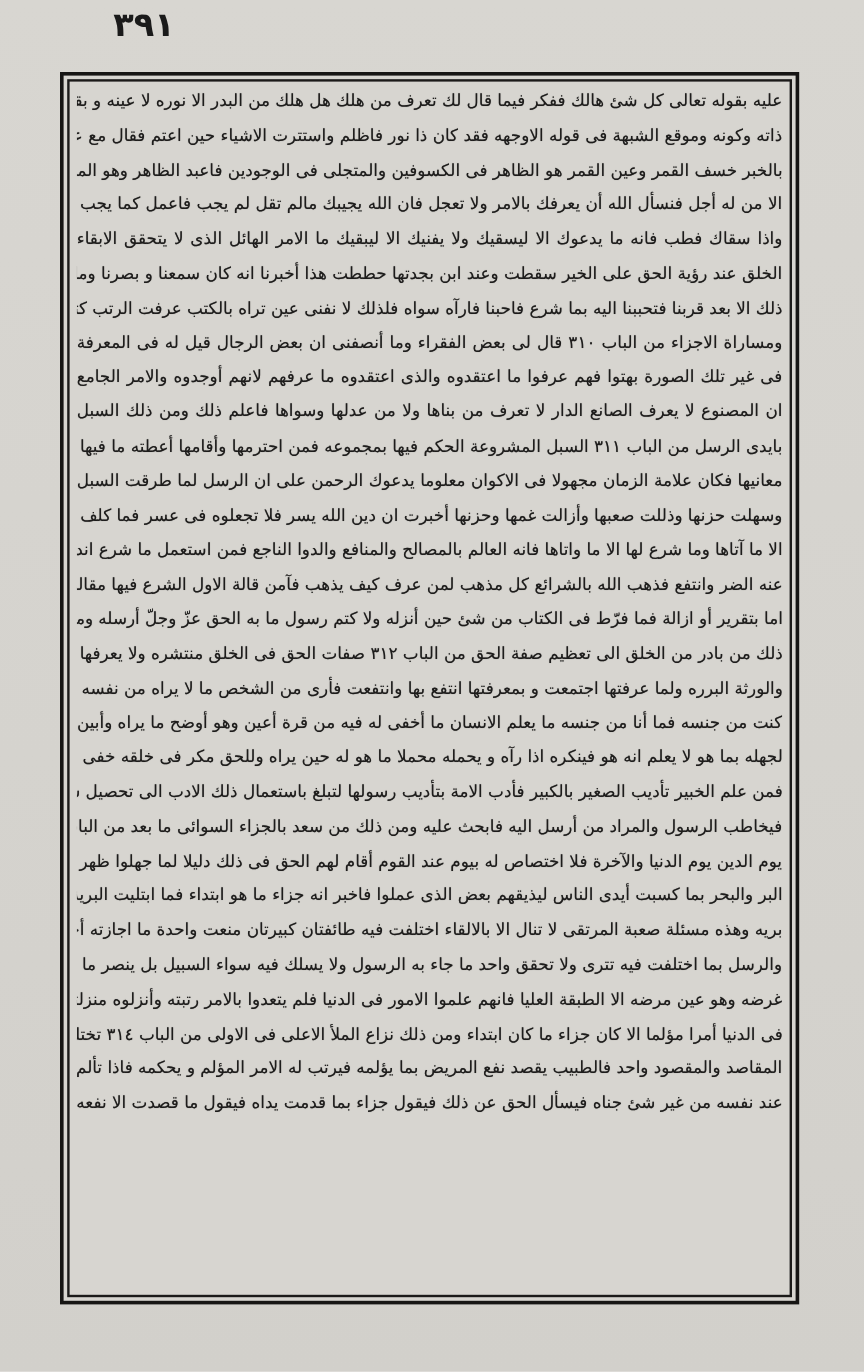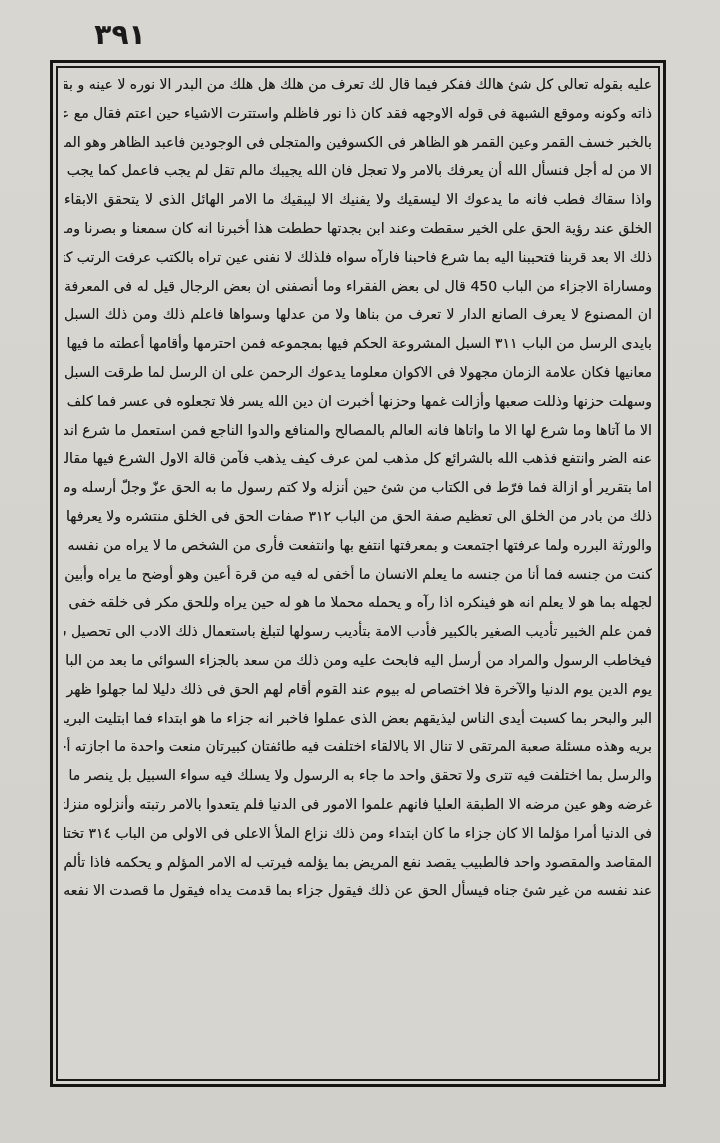--- a/index.html
+++ b/index.html
@@ -9,21 +9,21 @@
   body {
     width: 720px;
     height: 1143px;
     position: relative;
     overflow: hidden;
     background: linear-gradient(180deg, #d8d6d1 0%, #d5d3ce 55%, #d2d0cb 100%);
     font-family: "DejaVu Sans", sans-serif;
   }
   .page-number {
     position: absolute;
-    top: 18px;
+    top: 4px;
     left: 90px;
     width: 60px;
     font-size: 28px;
     font-weight: bold;
     color: #1a1a1a;
     text-align: center;
     font-family: "DejaVu Sans", sans-serif;
   }
   .frame-outer {
     position: absolute;
@@ -74,21 +74,22 @@
 <div class="frame-outer">
   <div class="frame-inner">
     <div class="text-block">
         <div class="text-line">عليه بقوله تعالى كل شئ هالك ففكر فيما قال لك تعرف من هلك هل هلك من البدر الا نوره لا عينه و بقيت</div>
         <div class="text-line">ذاته وكونه وموقع الشبهة فى قوله الاوجهه فقد كان ذا نور فاظلم واستترت الاشياء حين اعتم فقال مع علمه</div>
         <div class="text-line">بالخبر خسف القمر وعين القمر هو الظاهر فى الكسوفين والمتجلى فى الوجودين فاعبد الظاهر وهو المظاهر</div>
         <div class="text-line">الا من له أجل فنسأل الله أن يعرفك بالامر ولا تعجل فان الله يجيبك مالم تقل لم يجب فاعمل كما يجب اذا دعاك فاجب</div>
         <div class="text-line">واذا سقاك فطب فانه ما يدعوك الا ليسقيك ولا يفنيك الا ليبقيك ما الامر الهائل الذى لا يتحقق الابقاء</div>
         <div class="text-line">الخلق عند رؤية الحق على الخير سقطت وعند ابن بجدتها حططت هذا أخبرنا انه كان سمعنا و بصرنا وما عرفنا</div>
         <div class="text-line">ذلك الا بعد قربنا فتحببنا اليه بما شرع فاحبنا فارآه سواه فلذلك لا نفنى عين تراه بالكتب عرفت الرتب كتاب</div>
-        <div class="text-line">ومساراة الاجزاء من الباب 450 قال لى بعض الفقراء وما أنصفنى ان بعض الرجال قيل له فى المعرفة</div>
+        <div class="text-line">ومساراة الاجزاء من الباب ٣١٠ قال لى بعض الفقراء وما أنصفنى ان بعض الرجال قيل له فى المعرفة</div>
+        <div class="text-line">فى غير تلك الصورة بهتوا فهم عرفوا ما اعتقدوه والذى اعتقدوه ما عرفهم لانهم أوجدوه والامر الجامع</div>
         <div class="text-line">ان المصنوع لا يعرف الصانع الدار لا تعرف من بناها ولا من عدلها وسواها فاعلم ذلك ومن ذلك السبل</div>
         <div class="text-line">بايدى الرسل من الباب ٣١١ السبل المشروعة الحكم فيها بمجموعه فمن احترمها وأقامها أعطته ما فيها واتحفته</div>
         <div class="text-line">معانيها فكان علامة الزمان مجهولا فى الاكوان معلوما يدعوك الرحمن على ان الرسل لما طرقت السبل</div>
         <div class="text-line">وسهلت حزنها وذللت صعبها وأزالت غمها وحزنها أخبرت ان دين الله يسر فلا تجعلوه فى عسر فما كلف الله نفسا</div>
         <div class="text-line">الا ما آتاها وما شرع لها الا ما واتاها فانه العالم بالمصالح والمنافع والدوا الناجع فمن استعمل ما شرع اندفع</div>
         <div class="text-line">عنه الضر وانتفع فذهب الله بالشرائع كل مذهب لمن عرف كيف يذهب فآمن قالة الاول الشرع فيها مقالة</div>
         <div class="text-line">اما بتقرير أو ازالة فما فرّط فى الكتاب من شئ حين أنزله ولا كتم رسول ما به الحق عزّ وجلّ أرسله ومن</div>
         <div class="text-line">ذلك من بادر من الخلق الى تعظيم صفة الحق من الباب ٣١٢ صفات الحق فى الخلق منتشره ولا يعرفها الا الرسل</div>
         <div class="text-line">والورثة البرره ولما عرفتها اجتمعت و بمعرفتها انتفع بها وانتفعت فأرى من الشخص ما لا يراه من نفسه وان</div>
         <div class="text-line">كنت من جنسه فما أنا من جنسه ما يعلم الانسان ما أخفى له فيه من قرة أعين وهو أوضح ما يراه وأبين ولكن</div>

